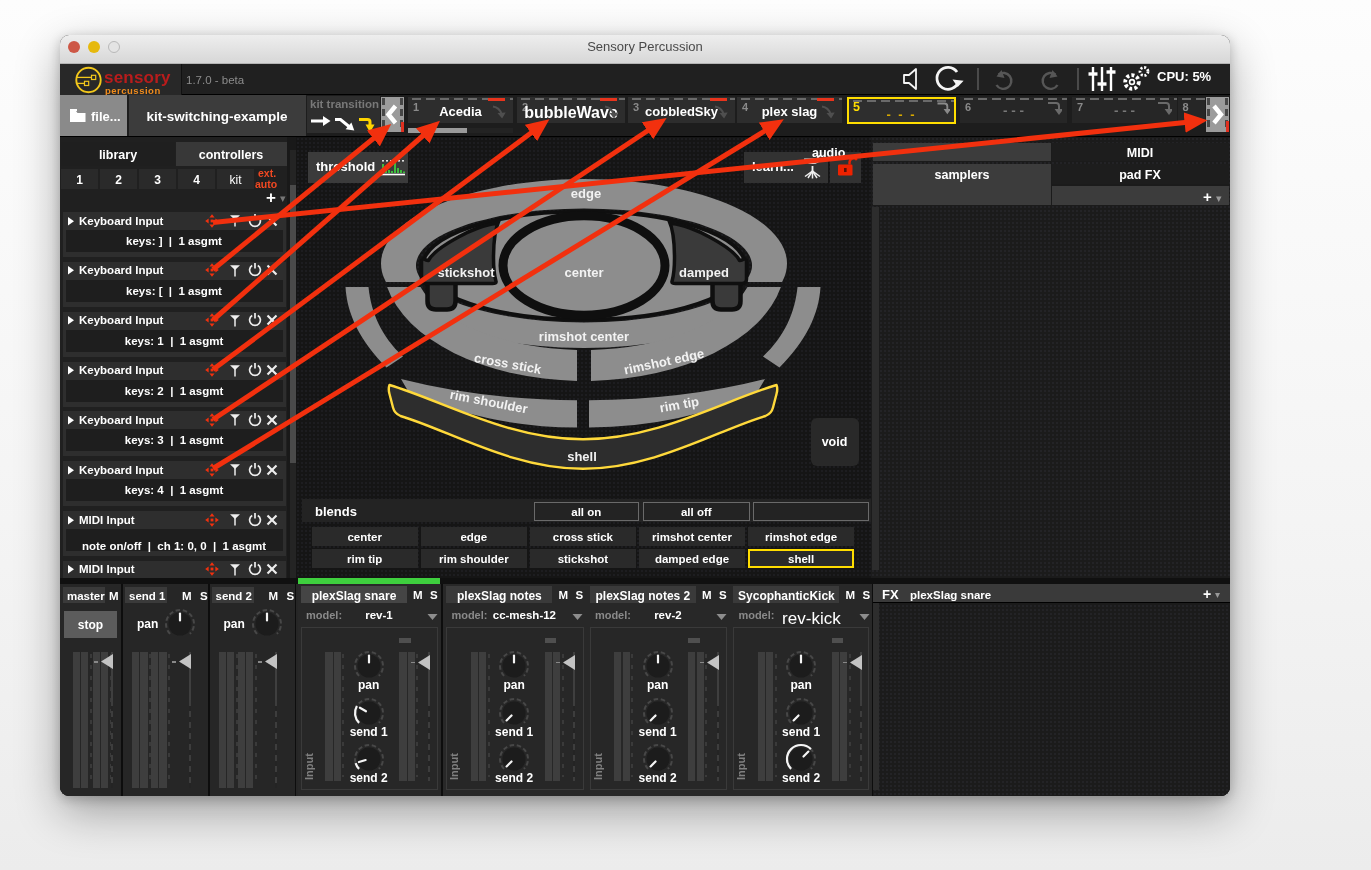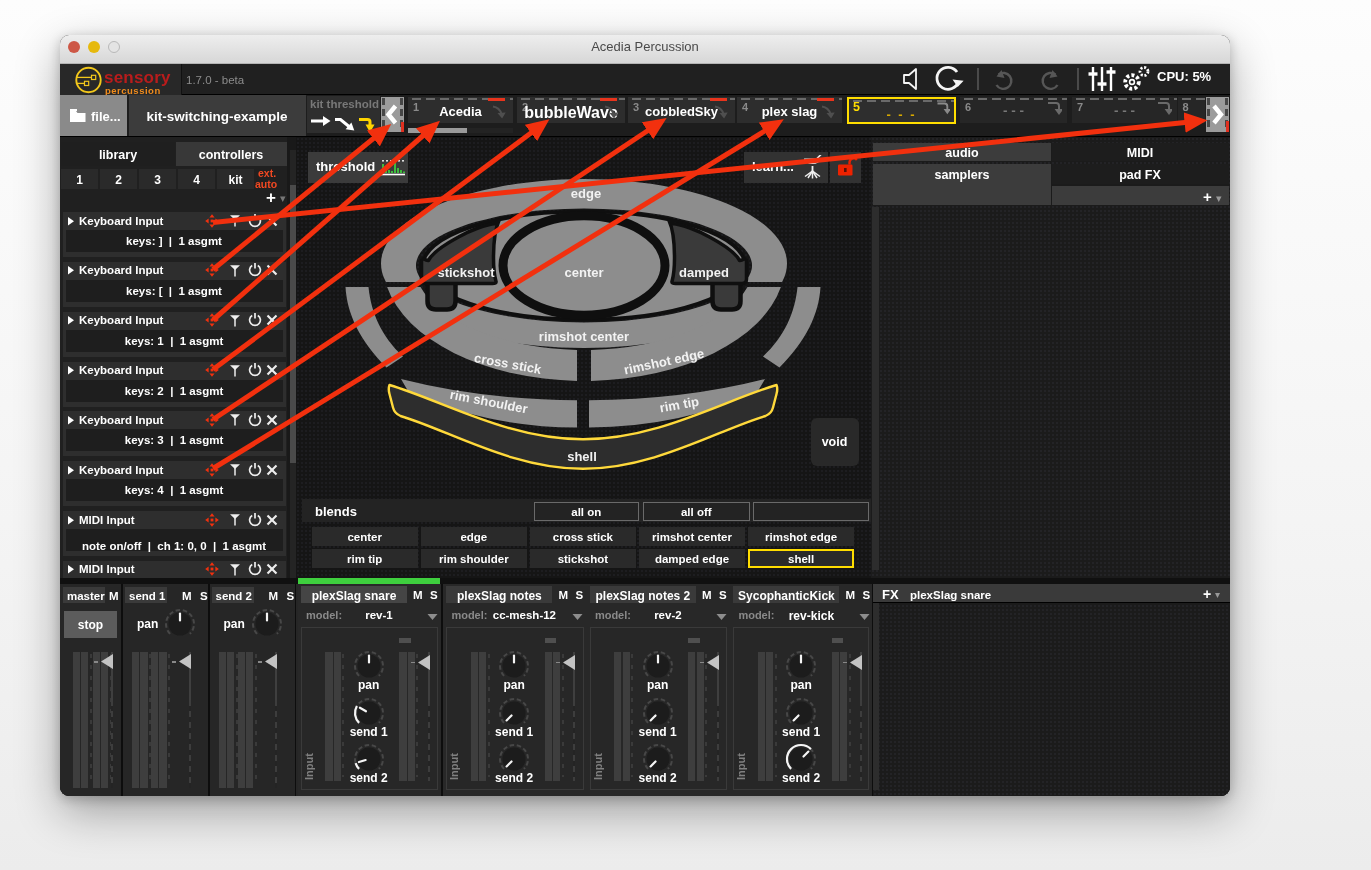--- a/index.html
+++ b/index.html
@@ -3,21 +3,21 @@
 html,body{margin:0;padding:0;width:1371px;height:870px;background:linear-gradient(180deg,#fdfdfd 0%,#f4f4f4 60%,#ececec 100%);overflow:hidden;}
 *{box-sizing:border-box;font-family:"Liberation Sans",sans-serif;}
 .a{position:absolute;}
 .t{white-space:nowrap;line-height:1;}
 </style></head><body>
 <div class="a" style="left:60px;top:35px;width:1170px;height:761px;border-radius:9px;box-shadow:0 16px 45px rgba(0,0,0,.33),0 3px 12px rgba(0,0,0,.22);background:#1f1f1f;"></div>
 <div class="a" style="left:60px;top:35px;width:1170px;height:29px;border-radius:9px 9px 0 0;background:linear-gradient(180deg,#eeeeee,#d7d7d7);border-bottom:1px solid #b4b4b4;"></div>
 <div class="a" style="left:68px;top:41px;width:12px;height:12px;border-radius:50%;background:#cd5746;"></div>
 <div class="a" style="left:88px;top:41px;width:12px;height:12px;border-radius:50%;background:#e6b90d;"></div>
 <div class="a" style="left:108px;top:41px;width:12px;height:12px;border-radius:50%;border:1px solid #b9b9b9;background:#e4e4e4;"></div>
-<div class="a t" style="left:495px;top:40px;width:300px;text-align:center;font-size:13px;color:#4a4a4a;">Acedia Percussion</div>
+<div class="a t" style="left:495px;top:40px;width:300px;text-align:center;font-size:13px;color:#4a4a4a;">Sensory Percussion</div>
 <div class="a" style="left:60px;top:64px;width:1170px;height:732px;border-radius:0 0 9px 9px;background:#1c1c1c;overflow:hidden;"></div>
 <div class="a" style="left:60px;top:64px;width:1170px;height:31px;background:#202020;border-bottom:1px solid #000;"></div>
 <div class="a" style="left:60px;top:64px;width:122px;height:31px;background:#282828;border-right:1px solid #111;"></div>
 <svg class="a" style="left:74px;top:66px;" width="29" height="28" viewBox="0 0 29 28">
 <circle cx="14.5" cy="14" r="12.2" fill="none" stroke="#f2c71b" stroke-width="1.9"></circle>
 <line x1="3" y1="11.4" x2="17.5" y2="11.4" stroke="#f2c71b" stroke-width="1.3"></line>
 <rect x="17.5" y="9.3" width="4.2" height="4.2" fill="none" stroke="#f2c71b" stroke-width="1.2"></rect>
 <line x1="3" y1="17.4" x2="10.5" y2="17.4" stroke="#f2c71b" stroke-width="1.3"></line>
 <rect x="10.5" y="15.3" width="4.2" height="4.2" fill="none" stroke="#f2c71b" stroke-width="1.2"></rect>
 </svg>
@@ -56,21 +56,21 @@
 <div class="a" style="left:60px;top:95px;width:1170px;height:42px;background:#1d1d1d;border-bottom:1px solid #000;"></div>
 <div class="a" style="left:60px;top:95px;width:67px;height:41px;background:#8a8a8a;"></div>
 <svg class="a" style="left:69px;top:108px" width="18" height="15" viewBox="0 0 18 15">
 <path d="M1,3 h6 l1.5,2 h8 v9 h-15.5 z" fill="#fff"></path>
 <rect x="1" y="1" width="7" height="2" fill="#fff"></rect>
 </svg>
 <div class="a t" style="left:91px;top:110px;font-size:13px;font-weight:bold;color:#fff;">file...</div>
 <div class="a" style="left:129px;top:95px;width:177px;height:41px;background:#3c3c3c;"></div>
 <div class="a t" style="left:67px;top:109.5px;width:300px;text-align:center;font-size:13.5px;font-weight:bold;color:#fff;">kit-switching-example</div>
 <div class="a" style="left:306.5px;top:95.5px;width:73.5px;height:37.5px;background:#2e2e2e;"></div>
-<div class="a t" style="left:310px;top:99px;font-size:11.5px;font-weight:bold;color:#787878;">kit threshold</div>
+<div class="a t" style="left:310px;top:99px;font-size:11.5px;font-weight:bold;color:#787878;">kit transition</div>
 <svg class="a" style="left:309px;top:112px" width="70" height="24" viewBox="0 0 70 24">
 <g stroke="#fff" stroke-width="3" fill="none">
  <line x1="2" y1="9" x2="15" y2="9"></line>
  <path d="M14,4 L21.5,9 L14,14" fill="#fff" stroke="none"></path>
  <path d="M26,7.5 h5.5 l8.5,7"></path>
  <path d="M45.3,18.5 L36.6,17.2 L42.4,10.6 Z" fill="#fff" stroke="none"></path>
 </g>
 <g stroke="#ffd400" stroke-width="3" fill="none">
  <path d="M50,7.5 h8.5 q2.5,0 2.5,2.5 v3.5"></path>
  <path d="M56.5,12.5 l4.5,8 l4.5,-8" fill="#ffd400" stroke="none"></path>
@@ -157,21 +157,21 @@
 <div class="a t" style="left:81px;top:149px;width:300px;text-align:center;font-size:12.5px;font-weight:bold;color:#fff;">controllers</div>
 <div class="a" style="left:61px;top:168.5px;width:37px;height:20.5px;background:#2a2a2a;"></div>
 <div class="a t" style="left:-70.5px;top:174px;width:300px;text-align:center;font-size:12px;font-weight:bold;color:#fff;">1</div>
 <div class="a" style="left:100px;top:168.5px;width:37px;height:20.5px;background:#2a2a2a;"></div>
 <div class="a t" style="left:-31.5px;top:174px;width:300px;text-align:center;font-size:12px;font-weight:bold;color:#fff;">2</div>
 <div class="a" style="left:139px;top:168.5px;width:37px;height:20.5px;background:#2a2a2a;"></div>
 <div class="a t" style="left:7.5px;top:174px;width:300px;text-align:center;font-size:12px;font-weight:bold;color:#fff;">3</div>
 <div class="a" style="left:178px;top:168.5px;width:37px;height:20.5px;background:#2a2a2a;"></div>
 <div class="a t" style="left:46.5px;top:174px;width:300px;text-align:center;font-size:12px;font-weight:bold;color:#fff;">4</div>
 <div class="a" style="left:217px;top:168.5px;width:37px;height:20.5px;background:#2a2a2a;"></div>
-<div class="a t" style="left:85.5px;top:174px;width:300px;text-align:center;font-size:12px;font-weight:bold;color:#fff;">kit</div>
+<div class="a t" style="left:85.5px;top:174px;width:300px;text-align:center;font-size:12px;font-weight:normal;color:#fff;">kit</div>
 <div class="a t" style="left:258px;top:167.5px;font-size:10.5px;font-weight:bold;color:#f04822;">ext.</div>
 <div class="a t" style="left:255px;top:178.5px;font-size:10.5px;font-weight:bold;color:#f04822;">auto</div>
 <div class="a t" style="left:266px;top:189px;font-size:17px;font-weight:bold;color:#fff;">+</div>
 <div class="a t" style="left:280px;top:193px;font-size:11px;color:#777;">▾</div>
 <div class="a" style="left:62.5px;top:212.0px;width:223px;height:45px;background:#2e2e2e;"></div>
 <div class="a" style="left:65.5px;top:230.0px;width:217px;height:22px;background:#1e1e1e;"></div>
 <svg class="a" style="left:67px;top:216.5px" width="8" height="9">
     <path d="M1,0 L7,4.25 L1,8.5" fill="#fff"></path>
   </svg>
 <div class="a t" style="left:79px;top:215.5px;font-size:11.5px;font-weight:bold;color:#fff;">Keyboard Input</div>
@@ -505,21 +505,21 @@
 <div class="a t" style="left:323.8px;top:554px;width:300px;text-align:center;font-size:11.5px;font-weight:bold;color:#fff;">rim shoulder</div>
 <div class="a" style="left:529.7px;top:549px;width:106.5px;height:19px;background:#2a2a2a;"></div>
 <div class="a t" style="left:432.9000000000001px;top:554px;width:300px;text-align:center;font-size:11.5px;font-weight:bold;color:#fff;">stickshot</div>
 <div class="a" style="left:638.8px;top:549px;width:106.5px;height:19px;background:#2a2a2a;"></div>
 <div class="a t" style="left:542.0px;top:554px;width:300px;text-align:center;font-size:11.5px;font-weight:bold;color:#fff;">damped edge</div>
 <div class="a" style="left:747.9px;top:549px;width:106.5px;height:19px;background:#2a2a2a;border:2.5px solid #fd0;"></div>
 <div class="a t" style="left:651.1px;top:554px;width:300px;text-align:center;font-size:11.5px;font-weight:bold;color:#fff;">shell</div>
 <div class="a" style="left:871px;top:137px;width:359px;height:441px;background-color:#1b1b1b;background-image:radial-gradient(#232326 0.8px, transparent 0.9px);background-size:4px 4px;"></div>
 <div class="a" style="left:872.5px;top:142.5px;width:178.5px;height:18.5px;background:#3c3c3c;"></div>
 <div class="a" style="left:1051.5px;top:142.5px;width:177.5px;height:18.5px;background:#1d1d1d;"></div>
-<div class="a t" style="left:812px;top:147px;width:300px;text-align:center;font-size:12.5px;font-weight:bold;color:#fff;">audio</div>
+<div class="a t" style="left:812px;top:147px;width:300px;text-align:left;font-size:12.5px;font-weight:bold;color:#fff;">audio</div>
 <div class="a t" style="left:990px;top:147px;width:300px;text-align:center;font-size:12.5px;font-weight:bold;color:#fff;">MIDI</div>
 <div class="a" style="left:872.5px;top:163.5px;width:178.5px;height:41.5px;background:#3c3c3c;"></div>
 <div class="a" style="left:1051.5px;top:163.5px;width:177.5px;height:20.5px;background:#1d1d1d;"></div>
 <div class="a" style="left:1051.5px;top:186px;width:177.5px;height:19px;background:#3c3c3c;"></div>
 <div class="a t" style="left:812px;top:168.5px;width:300px;text-align:center;font-size:12.5px;font-weight:bold;color:#fff;">samplers</div>
 <div class="a t" style="left:990px;top:168.5px;width:300px;text-align:center;font-size:12.5px;font-weight:bold;color:#fff;">pad FX</div>
 <div class="a t" style="left:1203px;top:189px;font-size:15px;font-weight:bold;color:#fff;">+</div>
 <div class="a t" style="left:1216px;top:192.5px;font-size:11px;color:#999;">▾</div>
 <div class="a" style="left:872px;top:207px;width:7px;height:363px;background:#2d2d2d;"></div>
 <div class="a" style="left:60px;top:578px;width:1170px;height:218px;background:#262626;border-radius:0 0 9px 9px;"></div>
@@ -722,21 +722,21 @@
     <line x1="-2.47" y1="2.47" x2="-7.42" y2="7.42" stroke="#f5f5f5" stroke-width="2.2" stroke-linecap="round"></line>
   </svg>
 <div class="a t" style="left:507.6px;top:772px;width:300px;text-align:center;font-size:12px;font-weight:bold;color:#fff;">send 2</div>
 <div class="a" style="left:730.4px;top:584px;width:1.8px;height:212px;background:#0d0d0d;"></div>
 <div class="a" style="left:730.4px;top:584px;width:141.8px;height:212px;background:#282828;"></div>
 <div class="a" style="left:733.4px;top:585.5px;width:106px;height:17px;background:#3a3a3a;"></div>
 <div class="a t" style="left:636.4px;top:590px;width:300px;text-align:center;font-size:12px;font-weight:bold;color:#fff;">SycophanticKick</div>
 <div class="a t" style="left:845.4px;top:590px;font-size:11.5px;font-weight:bold;color:#fff;">M</div>
 <div class="a t" style="left:862.4px;top:590px;font-size:11.5px;font-weight:bold;color:#fff;">S</div>
 <div class="a t" style="left:738.4px;top:610px;font-size:11px;font-weight:bold;color:#8a8a8a;">model:</div>
-<div class="a t" style="left:661.4px;top:609.5px;width:300px;text-align:center;font-size:12px;font-weight:bold;color:#fff;">rev-kick</div>
+<div class="a t" style="left:661.4px;top:609.5px;width:300px;text-align:center;font-size:17px;font-weight:normal;color:#fff;">rev-kick</div>
 <svg class="a" style="left:859.4px;top:613px" width="11" height="8">
     <path d="M0.5,1 L5.5,7 L10.5,1 Z" fill="#8d8d8d"></path>
   </svg>
 <div class="a" style="left:733.4px;top:627px;width:135.8px;height:163px;background:#272727;border:1px solid #3a3a3a;"></div>
 <div class="a t" style="left:736.4px;top:745px;font-size:11px;font-weight:bold;color:#808080;transform:rotate(-90deg);transform-origin:0 0;left:736.4px;top:780px;">Input</div>
 <div class="a" style="left:757.6999999999999px;top:652px;width:7.3px;height:129px;background:#3e3e3e;"></div>
 <div class="a" style="left:765.9999999999999px;top:652px;width:7.3px;height:129px;background:#3e3e3e;"></div>
 <div class="a" style="left:774.6999999999999px;top:654px;width:2px;height:123px;background-image:repeating-linear-gradient(180deg,#3a3a3a 0 4px,transparent 4px 11px);"></div>
 <div class="a" style="left:831.6999999999999px;top:652px;width:7.3px;height:129px;background:#3e3e3e;"></div>
 <div class="a" style="left:839.9999999999999px;top:652px;width:7.3px;height:129px;background:#3e3e3e;"></div>

